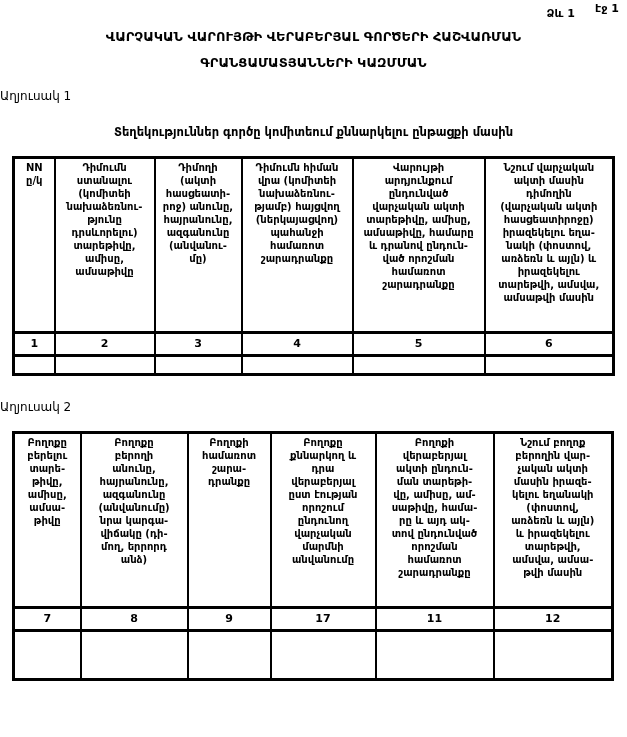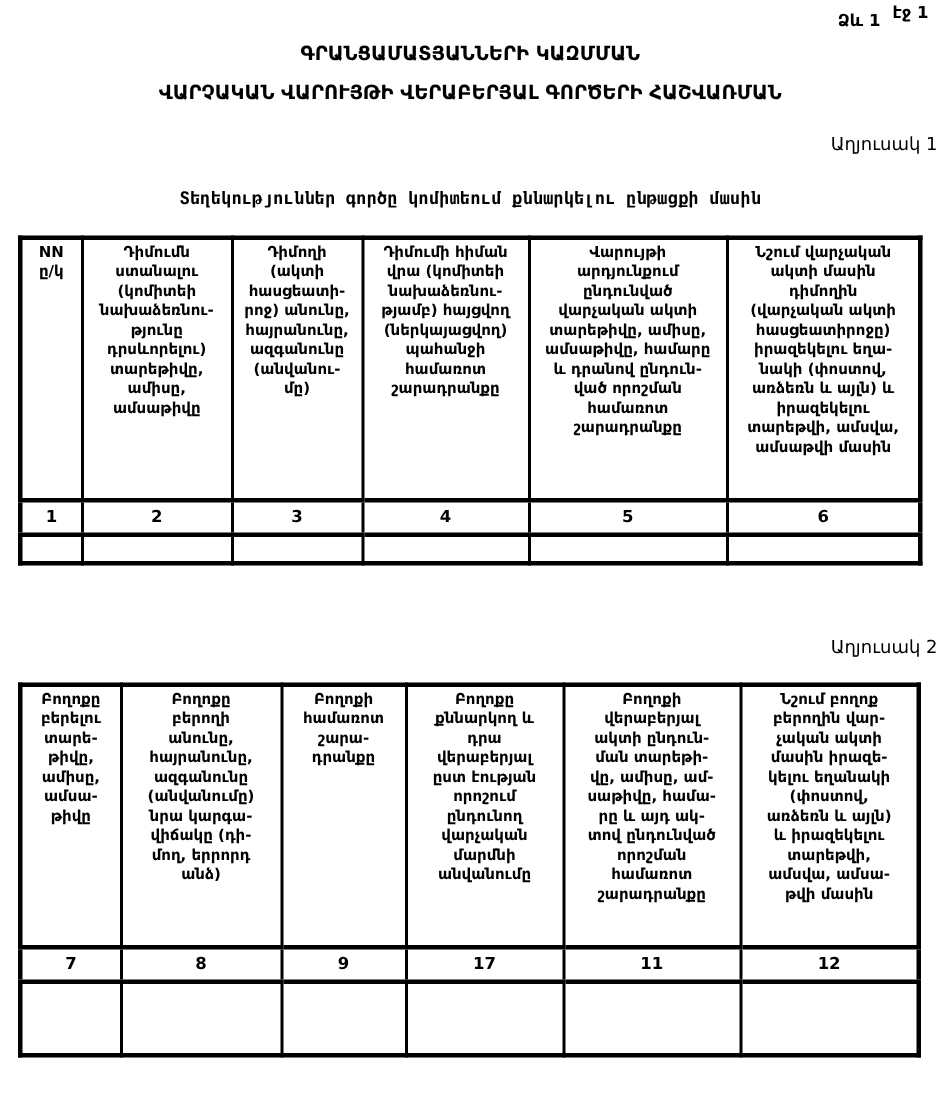--- a/index.html
+++ b/index.html
@@ -4,37 +4,37 @@
 <style>
   html,body{margin:0;padding:0;background:#fff;}
   .page{
     position:relative;
     width:627px;height:737px;
     background:#fff;color:#000;
     font-family:"DejaVu Sans",sans-serif;
     overflow:hidden;
   }
   .corner{position:absolute;font-size:11px;font-weight:bold;}
-  .form-no{top:7px;right:40px;}
+  .form-no{top:7px;right:52px;}
   .page-no{top:2px;right:8px;margin-left:48px;}
   .doc-title{
     margin:0;padding-top:8px;text-align:center;
     font-size:14px;font-weight:bold;letter-spacing:2px;
   }
   .doc-subtitle{
     margin:24px 0 0 0;text-align:center;
     font-size:13px;font-weight:bold;line-height:2.0;
   }
   .tbl-label{
-    margin-top:13px;text-align:right;
-    padding-right:2px;font-size:12px;
+    margin-top:13px;
+    padding-right:22px;font-size:12px;
   }
   .tbl-caption{
     margin-top:22px;text-align:center;
-    font-size:11.5px;font-weight:bold;font-family:Liberation Mono, monospace;
+    font-size:11.5px;font-weight:bold;
   }
   table{
     border-collapse:collapse;
     margin-left:12px;margin-top:17px;
     table-layout:fixed;width:600px;
     border:3px solid #000;
   }
   td{
     border:2px solid #000;
     padding:2px 2px;
@@ -43,34 +43,34 @@
     white-space:pre-line;
     overflow:hidden;
   }
   tr.hdr td{height:168px;margin-top:19px;}
   tr.nums td{
     height:16px;border-top:3px solid #000;border-bottom:3px solid #000;
     font-size:11px;vertical-align:middle;white-space:normal;
   }
   tr.blank1 td{height:12px;}
   tr.blank2 td{height:42px;}
-  .gap2{margin-top:47px;}
+  .gap2{margin-top:24px;}
 </style>
 </head>
 <body>
 
 <div class="page">
 
   <span class="corner form-no">Ձև 1</span>
   <span class="corner page-no">էջ 1</span>
 
 
   <div class="doc-subtitle">
+    <div>ՎԱՐՉԱԿԱՆ ՎԱՐՈՒՅԹԻ ՎԵՐԱԲԵՐՅԱԼ ԳՈՐԾԵՐԻ ՀԱՇՎԱՌՄԱՆ</div>
     <div>ԳՐԱՆՑԱՄԱՏՅԱՆՆԵՐԻ ԿԱԶՄՄԱՆ</div>
-    <div>ՎԱՐՉԱԿԱՆ ՎԱՐՈՒՅԹԻ ՎԵՐԱԲԵՐՅԱԼ ԳՈՐԾԵՐԻ ՀԱՇՎԱՌՄԱՆ</div>
   </div>
 
   <div class="tbl-label">Աղյուսակ 1</div>
   <div class="tbl-caption">Տեղեկություններ գործը կոմիտեում քննարկելու ընթացքի մասին</div>
 
   <table>
     <colgroup>
       <col style="width:41px">
         <col style="width:100px">
         <col style="width:87px">
@@ -92,21 +92,21 @@
 ամիսը,
 ամսաթիվը</td>
       <td>Դիմողի
 (ակտի
 հասցեատի-
 րոջ) անունը,
 հայրանունը,
 ազգանունը
 (անվանու-
 մը)</td>
-      <td>Դիմումի հիման
+      <td>Դիմումն հիման
 վրա (կոմիտեի
 նախաձեռնու-
 թյամբ) հայցվող
 (ներկայացվող)
 պահանջի
 համառոտ
 շարադրանքը</td>
       <td>Վարույթի
 արդյունքում
 ընդունված

